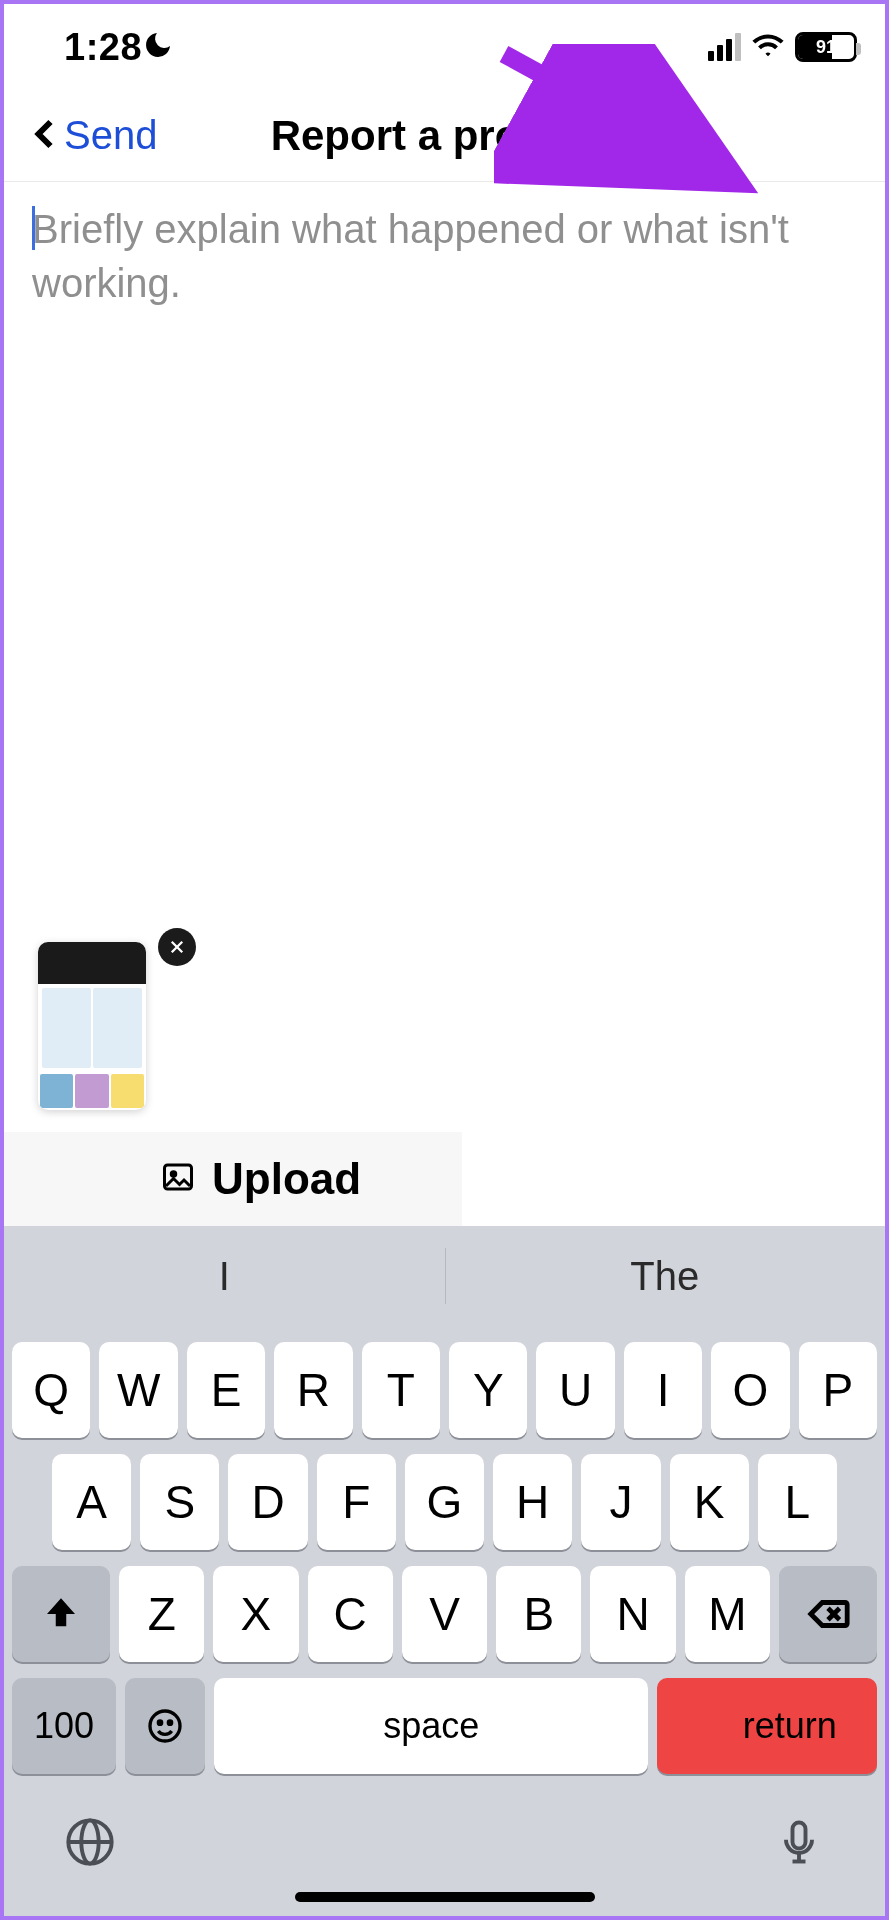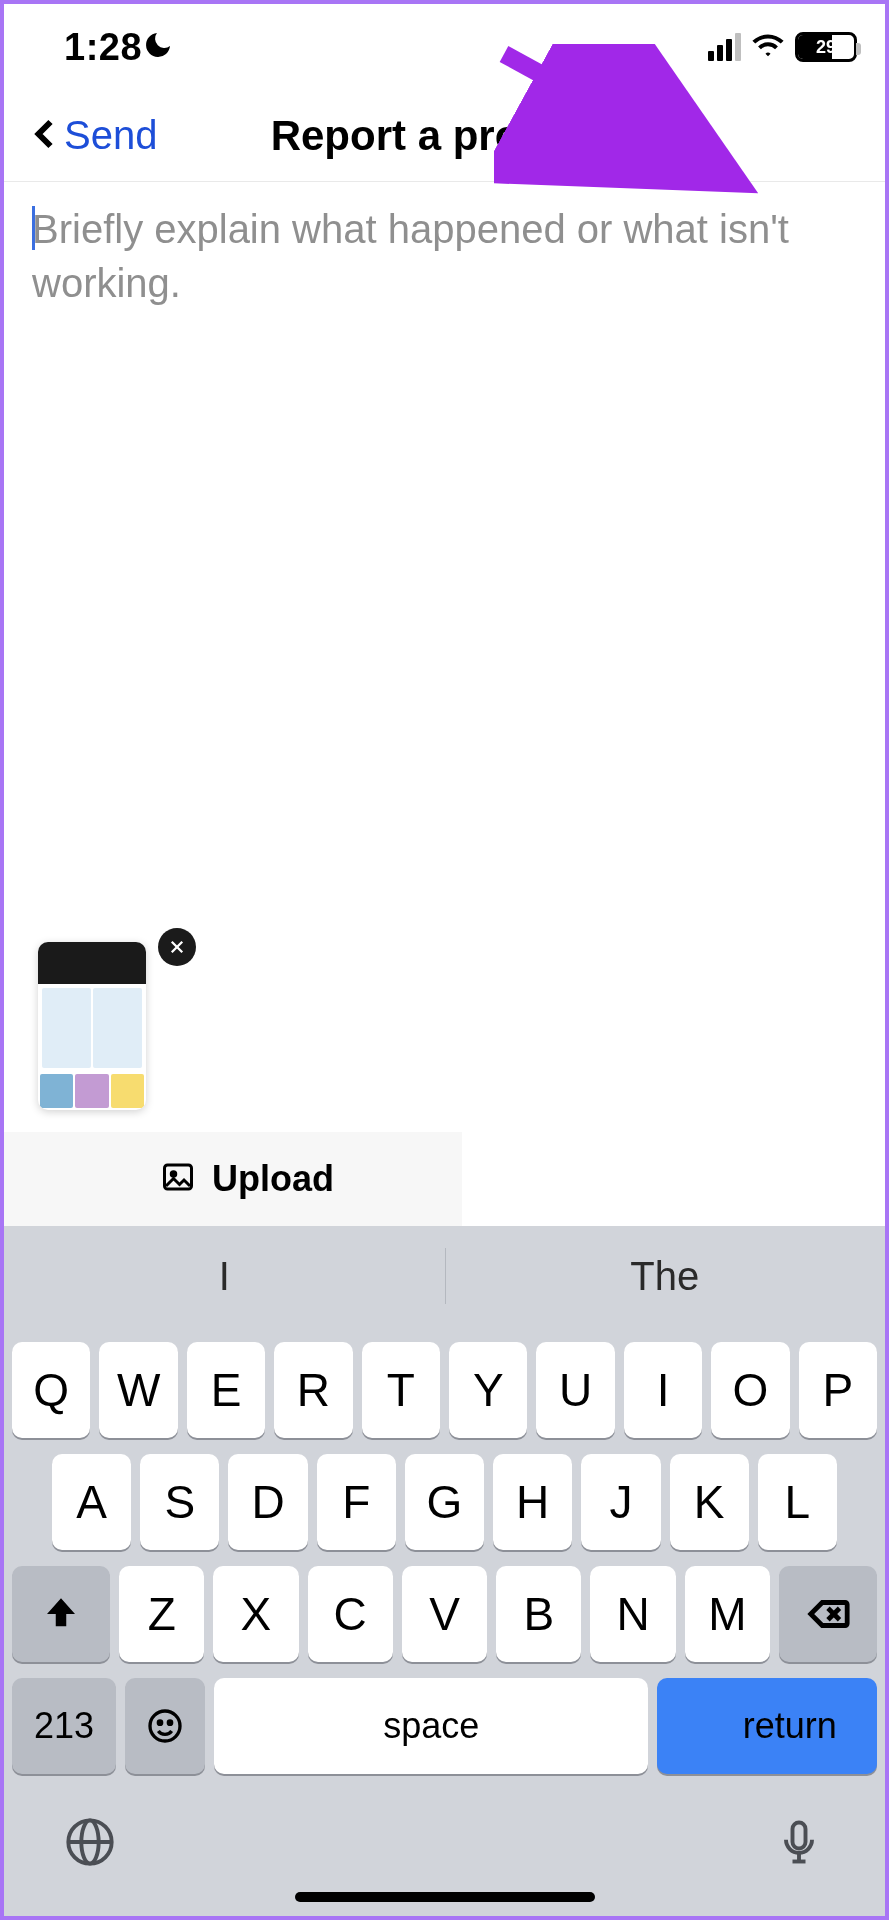--- a/index.html
+++ b/index.html
@@ -81,21 +81,21 @@
     position: absolute; top: -14px; left: 120px;
     width: 38px; height: 38px; background: #1b1b1b; border-radius: 50%;
     display:flex; align-items:center; justify-content:center;
   }
   .thumb-close svg { width:18px; height:18px; stroke:#fff; stroke-width:3; }
   .attach-wrap { position: relative; width:fit-content; }
 
   
   .upload-row { height: 94px; background:#f4f4f4bb; display:flex; align-items:center; padding-left: 156px; width: 52%; gap: 16px;}
   .upload-row svg { width: 36px; height: 36px; }
-  .upload-label { font-size: 36px; font-weight: 600; }
+  .upload-label { font-size: 44px; font-weight: 600; }
 
   
   .keyboard { background: #d1d4da; padding-bottom: 12px; }
   .sugg-row { height: 100px; display:flex; }
   .sugg { flex:1; display:flex; align-items:center; justify-content:center; font-size:40px; color:#2a2a2a; position:relative;}
   .sugg + .sugg::before { content:""; position:absolute; left:0; top:22px; bottom:22px; width:1px; background:#b4b8bf;}
   .krow { display:flex; gap:9px; padding: 0 8px; margin-top: 16px; }
   .key {
     flex:1; height: 96px; background:#fff; border-radius: 10px;
     box-shadow: 0 2px 0 #8d9098;
@@ -108,21 +108,21 @@
   .key.mod.shift svg { width:42px; height:42px; fill:#000;}
   .key.mod.bksp svg { width:46px; height:46px; stroke:#000; stroke-width:2.5; fill:none;}
   .krow.r3 .key.letter { flex: 1; }
   .krow.r3 .key.mod { flex: 1.15; }
   .krow.r4 { padding: 0 8px; margin-top:16px; margin-bottom: 10px;}
   .krow.r4 .key { font-size: 36px; }
   .key.k123 { flex: 1.1; background:#b8bcc4;}
   .key.kemoji { flex: 0.85; background:#b8bcc4;}
   .key.kemoji svg{width:40px;height:40px;}
   .key.kspace { flex: 4.6; }
-  .key.kreturn { flex: 1.85; background:#3b82f6;padding-left:45px;}
+  .key.kreturn { flex: 1.85; background:#ef4444;padding-left:45px;}
   .kb-bottom { height: 120px; display:flex; align-items:center; justify-content:space-between; padding: 0 60px;}
   .kb-bottom svg { width:52px; height:52px; }
 
   .home-indicator { position:absolute; bottom:14px; left:50%; transform:translateX(-50%); width:300px; height:10px; background:#000; border-radius:6px;}
 </style>
 </head>
 <body>
 
 <div class="frame">
 
@@ -153,21 +153,21 @@
           <span></span>
           <span></span>
         </span>
       <span class="wifi-icon">
         <svg viewBox="0 0 24 24">
             <path d="M12 20l-1.8-1.8a2.5 2.5 0 013.6 0L12 20zm-5-5l-2-2a10 10 0 0114 0l-2 2a7 7 0 00-10 0zm-4-4L1 9a16 16 0 0122 0l-2 2a13 13 0 00-18 0z" fill="#000"></path>
           </svg>
       </span>
       <span class="batt">
         <span class="batt-fill"></span>
-        <span class="batt-label">29</span>
+        <span class="batt-label">91</span>
       </span>
     </div>
   </div>
 
   <div class="nav">
     <span class="nav-back">
       <svg viewBox="0 0 24 24">
           <polyline points="15,4 7,12 15,20"></polyline>
         </svg>
     </span>
@@ -261,21 +261,21 @@
       <div class="key mod bksp">
         <svg viewBox="0 0 24 24">
             <path d="M21 6H9l-6 6 6 6h12a1 1 0 001-1V7a1 1 0 00-1-1z"></path>
             <line x1="12" y1="9" x2="18" y2="15"></line>
             <line x1="18" y1="9" x2="12" y2="15"></line>
           </svg>
       </div>
     </div>
 
     <div class="krow r4">
-      <div class="key k123">213</div>
+      <div class="key k123">100</div>
       <div class="key kemoji">
         <svg viewBox="0 0 24 24" fill="none" stroke="#000" stroke-width="2">
             <circle cx="12" cy="12" r="9"></circle>
             <circle cx="9" cy="10" r="1" fill="#000"></circle>
             <circle cx="15" cy="10" r="1" fill="#000"></circle>
             <path d="M8 15c1 1.5 2.5 2 4 2s3-.5 4-2"></path>
           </svg>
       </div>
       <div class="key kspace">space</div>
       <div class="key kreturn">return</div>

